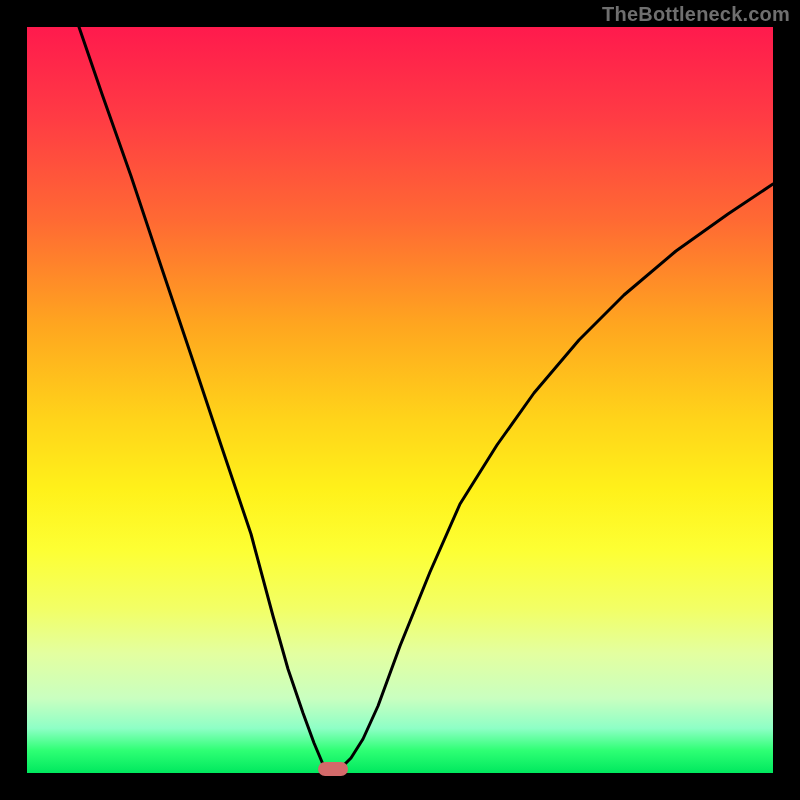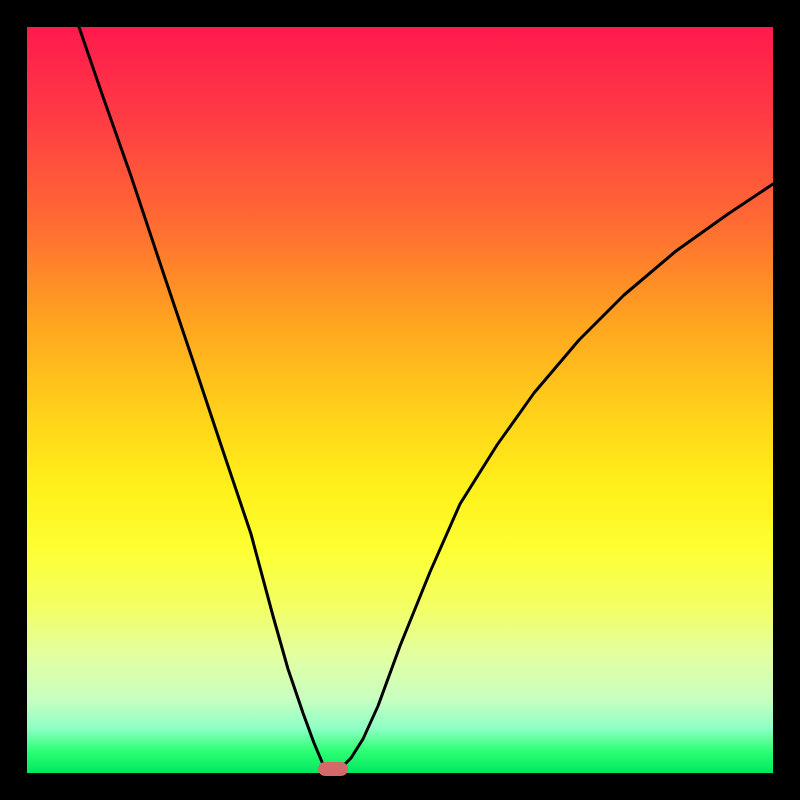--- a/index.html
+++ b/index.html
@@ -90,14 +90,15 @@
                L 597 268
                L 649 224
                L 701 187
                L 746 157" fill="none" stroke="#000" stroke-width="3" stroke-linecap="round" stroke-linejoin="round"></path>
     </svg>
 
     <div class="marker" style="left:41%; top:99.5%;"></div>
 
   </div>
 
+  <div class="watermark">TheBottleneck.com</div>
 
 </div>
 
 </body></html>

